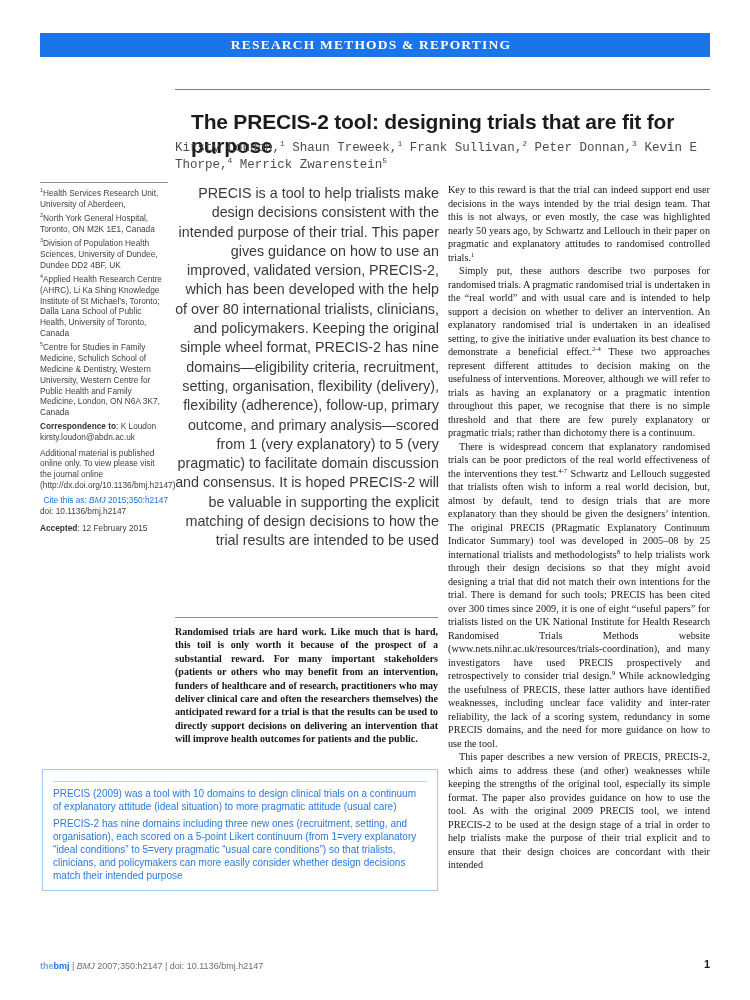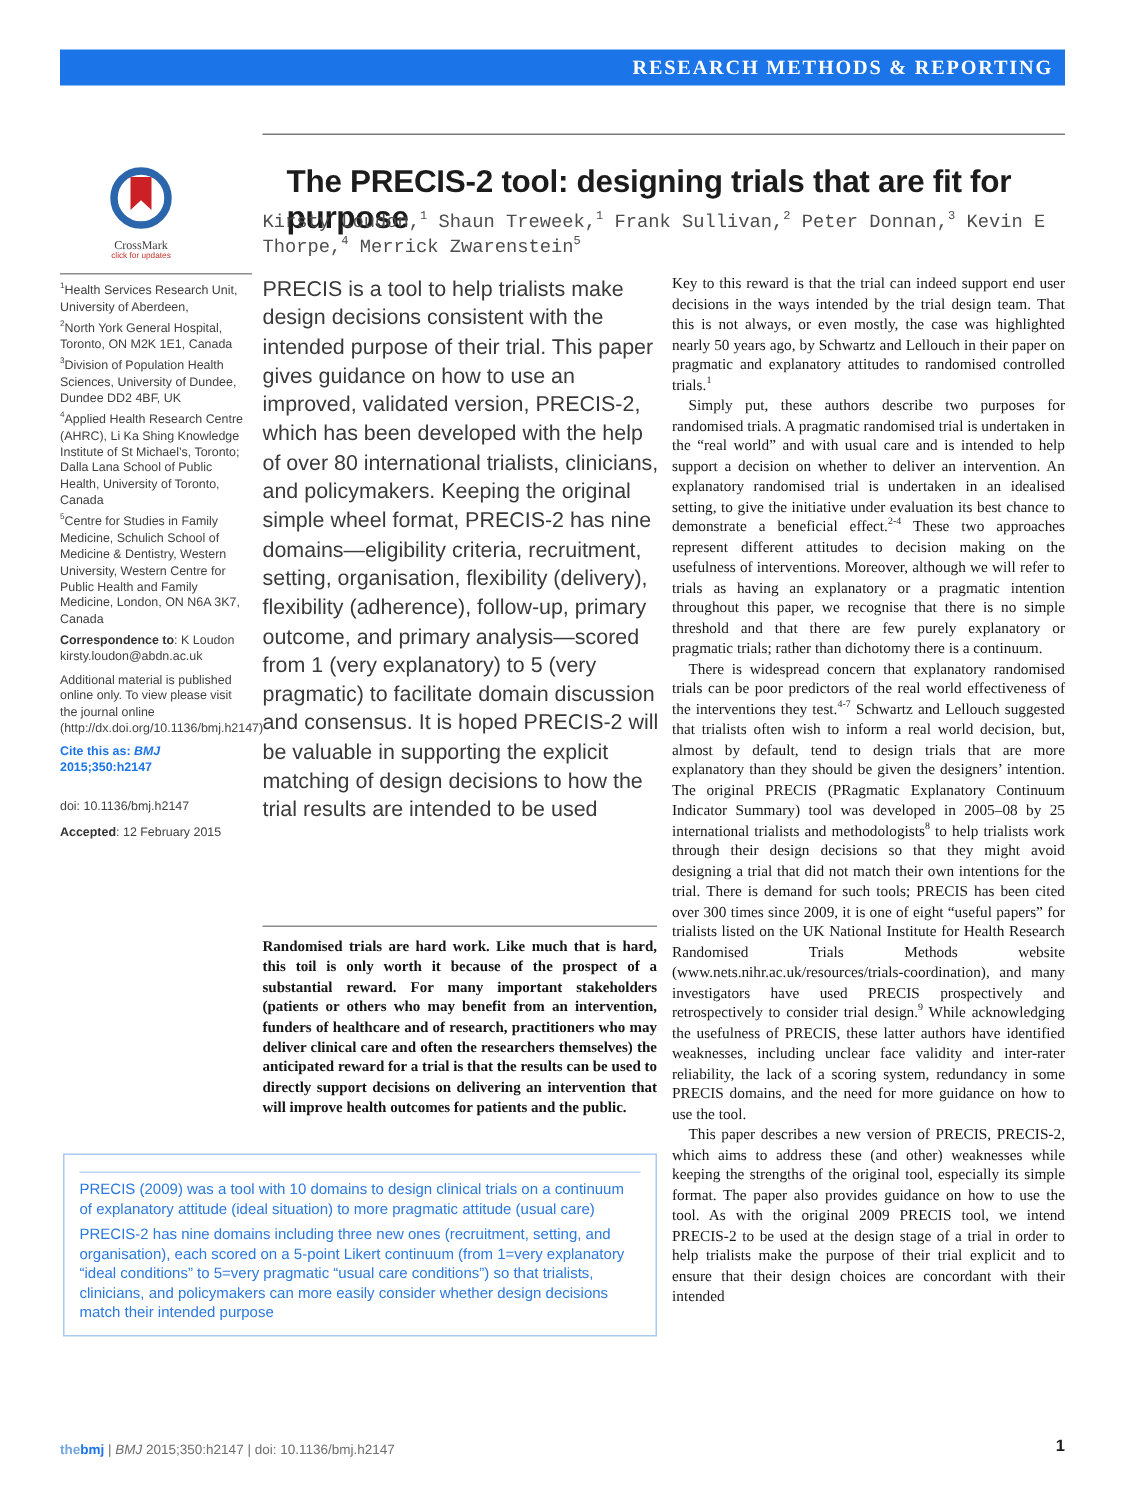--- a/index.html
+++ b/index.html
@@ -2,21 +2,21 @@
 <html><head>
 <meta charset="utf-8">
 <style>
   html,body{margin:0;padding:0;background:#e8e8e8;}
   .page{position:relative;width:750px;height:1000px;background:#ffffff;overflow:hidden;
         font-family:"Liberation Sans",sans-serif;}
   sup{font-size:65%;line-height:0;vertical-align:super;}
 
   
   .banner{position:absolute;left:40px;top:33px;width:670px;height:24px;background:#1b74e8;
-          display:flex;align-items:center;justify-content:flex-end;padding-right:8px;box-sizing:border-box;}
+          display:flex;align-items:center;justify-content:center;padding-right:8px;box-sizing:border-box;}
   .banner span{color:#ffffff;font-family:"Liberation Serif",serif;font-weight:bold;
                font-size:13.5px;letter-spacing:1.2px;}
 
   
   .title-rule{position:absolute;left:175px;top:89px;width:535px;border-top:1.5px solid #7a7a7a;}
   .title{position:absolute;left:175px;top:94px;width:535px;margin:16px;
          font-size:21px;font-weight:bold;color:#1c1c1c;letter-spacing:-0.2px;}
   .authors{position:absolute;left:175px;top:140px;width:535px;
            font-size:12.5px;line-height:17px;color:#4d4d4d;font-family:Liberation Mono, monospace;}
   .authors sup{font-size:8px;}
@@ -25,26 +25,26 @@
   .crossmark{position:absolute;left:68px;top:111px;width:52px;text-align:center;cursor:pointer;}
   .cm-name{font-size:8px;color:#3c3c3c;margin-top:1px;font-family:"Liberation Serif",serif;}
   .cm-tag{font-size:5.5px;color:#c4342b;}
 
   
   .sidebar{position:absolute;left:40px;top:182px;width:128px;border-top:1px solid #8c8c8c;
            padding-top:5px;font-size:8.3px;line-height:10.8px;color:#414141;}
   .affil{margin-bottom:3.5px;}
   .sb-par{margin:0 0 4.5px 0;}
   .sb-bold{font-weight:bold;color:#333;}
-  .cite{color:#1b74e8;font-weight:bold;margin-bottom:15px;}
+  .cite{color:#1b74e8;font-weight:normal;margin-bottom:0;text-align:right;}
   .doi-line{margin:0 0 6px 0;}
 
   
   .abstract{position:absolute;left:175px;top:184px;width:264px;
-            font-size:14.3px;line-height:19.3px;color:#3a3a3a;}
+            font-size:14.3px;line-height:19.3px;color:#3a3a3a;text-align:right;}
   .mid-rule{position:absolute;left:175px;top:617px;width:263px;border-top:1px solid #8c8c8c;}
   .intro{position:absolute;left:175px;top:625px;width:263px;
          font-family:"Liberation Serif",serif;font-weight:bold;font-size:10px;
          line-height:13.4px;color:#161616;text-align:justify;}
 
   
   .right-col{position:absolute;left:448px;top:183px;width:262px;
              font-family:"Liberation Serif",serif;font-size:10.2px;line-height:13.5px;
              color:#161616;text-align:justify;}
   .bpar{margin:0;}
@@ -71,28 +71,20 @@
 <div class="page">
 
   <div class="banner">
     <span>RESEARCH METHODS &amp; REPORTING</span>
   </div>
 
   <div class="title-rule"></div>
   <h1 class="title">The PRECIS-2 tool: designing trials that are fit for purpose</h1>
   <div class="authors">Kirsty Loudon,<sup>1</sup> Shaun Treweek,<sup>1</sup> Frank Sullivan,<sup>2</sup> Peter Donnan,<sup>3</sup> Kevin E Thorpe,<sup>4</sup> Merrick Zwarenstein<sup>5</sup></div>
 
-  <div class="crossmark">
-    <svg width="42" height="42" viewBox="0 0 42 42">
-      <circle cx="21" cy="21" r="18" fill="#ffffff" stroke="#2b66ad" stroke-width="5"></circle>
-      <path d="M14 7 h14 v22 l-7 -6.5 l-7 6.5 z" fill="#cc2027"></path>
-    </svg>
-    <div class="cm-name">CrossMark</div>
-    <div class="cm-tag">click for updates</div>
-  </div>
 
   <aside class="sidebar">
     <div id="affiliations">
         <div class="affil"><sup>1</sup>Health Services Research Unit, University of Aberdeen,</div>
         <div class="affil"><sup>2</sup>North York General Hospital, Toronto, ON M2K 1E1, Canada</div>
         <div class="affil"><sup>3</sup>Division of Population Health Sciences, University of Dundee, Dundee DD2 4BF, UK</div>
         <div class="affil"><sup>4</sup>Applied Health Research Centre (AHRC), Li Ka Shing Knowledge Institute of St Michael’s, Toronto; Dalla Lana School of Public Health, University of Toronto, Canada</div>
         <div class="affil"><sup>5</sup>Centre for Studies in Family Medicine, Schulich School of Medicine &amp; Dentistry, Western University, Western Centre for Public Health and Family Medicine, London, ON N6A 3K7, Canada</div>
       </div>
     <p class="sb-par">
@@ -123,17 +115,17 @@
 
   <section class="summary-box">
     <div class="sum-rule"></div>
     <div id="summary-items">
         <p class="sitem">PRECIS (2009) was a tool with 10 domains to design clinical trials on a continuum of explanatory attitude (ideal situation) to more pragmatic attitude (usual care)</p>
         <p class="sitem">PRECIS-2 has nine domains including three new ones (recruitment, setting, and organisation), each scored on a 5-point Likert continuum (from 1=very explanatory “ideal conditions” to 5=very pragmatic “usual care conditions”) so that trialists, clinicians, and policymakers can more easily consider whether design decisions match their intended purpose</p>
       </div>
   </section>
 
   <footer class="footer">
-    <span class="f-the">the</span><span class="f-bmj">bmj</span><span> | </span><span class="f-journal">BMJ</span><span> 2015;350:h2147 | doi: 10.1136/bmj.h2147</span>
+    <span class="f-the">the</span><span class="f-bmj">bmj</span><span> | </span><span class="f-journal">BMJ</span><span> 2007;350:h2147 | doi: 10.1136/bmj.h2147</span>
   </footer>
   <div class="page-num">1</div>
 
 </div>
 
 </body></html>

